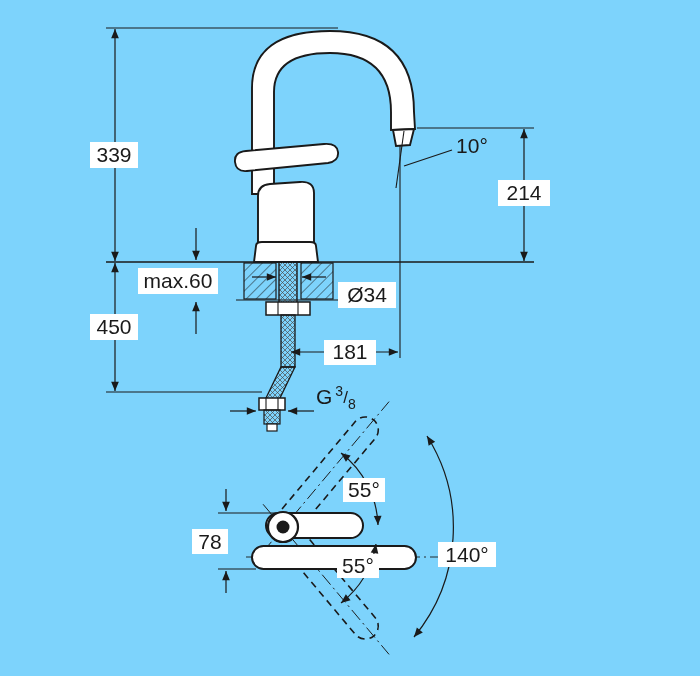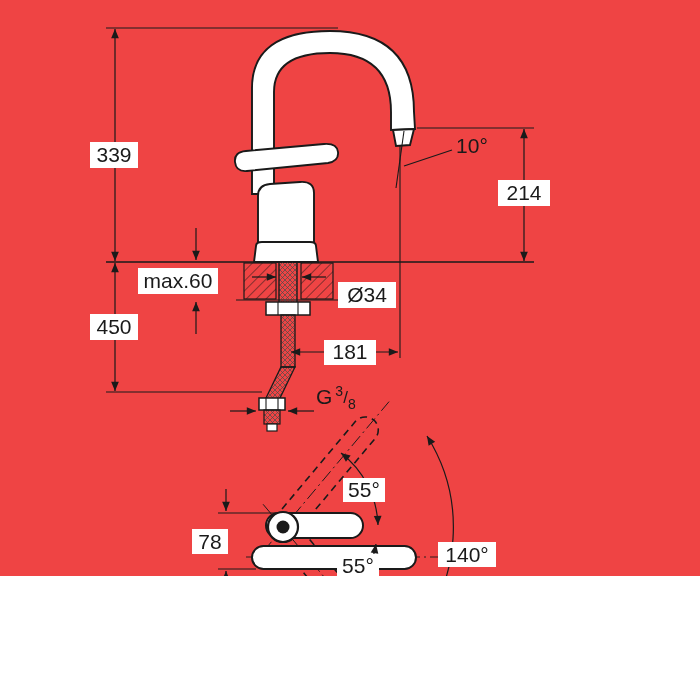--- a/index.html
+++ b/index.html
@@ -1,16 +1,16 @@
 <!DOCTYPE html>
 <html><head>
 <meta charset="utf-8">
 <style>
   html,body{margin:0;padding:0;background:#ffffff;}
-  .stage{width:700px;height:576px;background:#ef4444;position:relative;overflow:hidden;}
+  .stage{width:700px;height:676px;background:#7dd3fc;position:relative;overflow:hidden;}
   svg{display:block;}
   text{font-family:"Liberation Sans","DejaVu Sans",sans-serif;fill:#1a1a1a;font-size:21px;}
   .obj{stroke:#1a1a1a;stroke-width:1.9;fill:#ffffff;}
   .thin{stroke:#1a1a1a;stroke-width:1.1;fill:none;}
   .dim{stroke:#1a1a1a;stroke-width:1.2;fill:none;marker-start:url(#arr);marker-end:url(#arr);}
   .dime{stroke:#1a1a1a;stroke-width:1.2;fill:none;marker-end:url(#arr);}
   .dash{stroke:#1a1a1a;stroke-width:1.6;fill:none;stroke-dasharray:7 5;}
   .cline{stroke:#1a1a1a;stroke-width:0.9;fill:none;stroke-dasharray:13 4 2 4;}
   .bg{fill:#ffffff;}
 </style>

